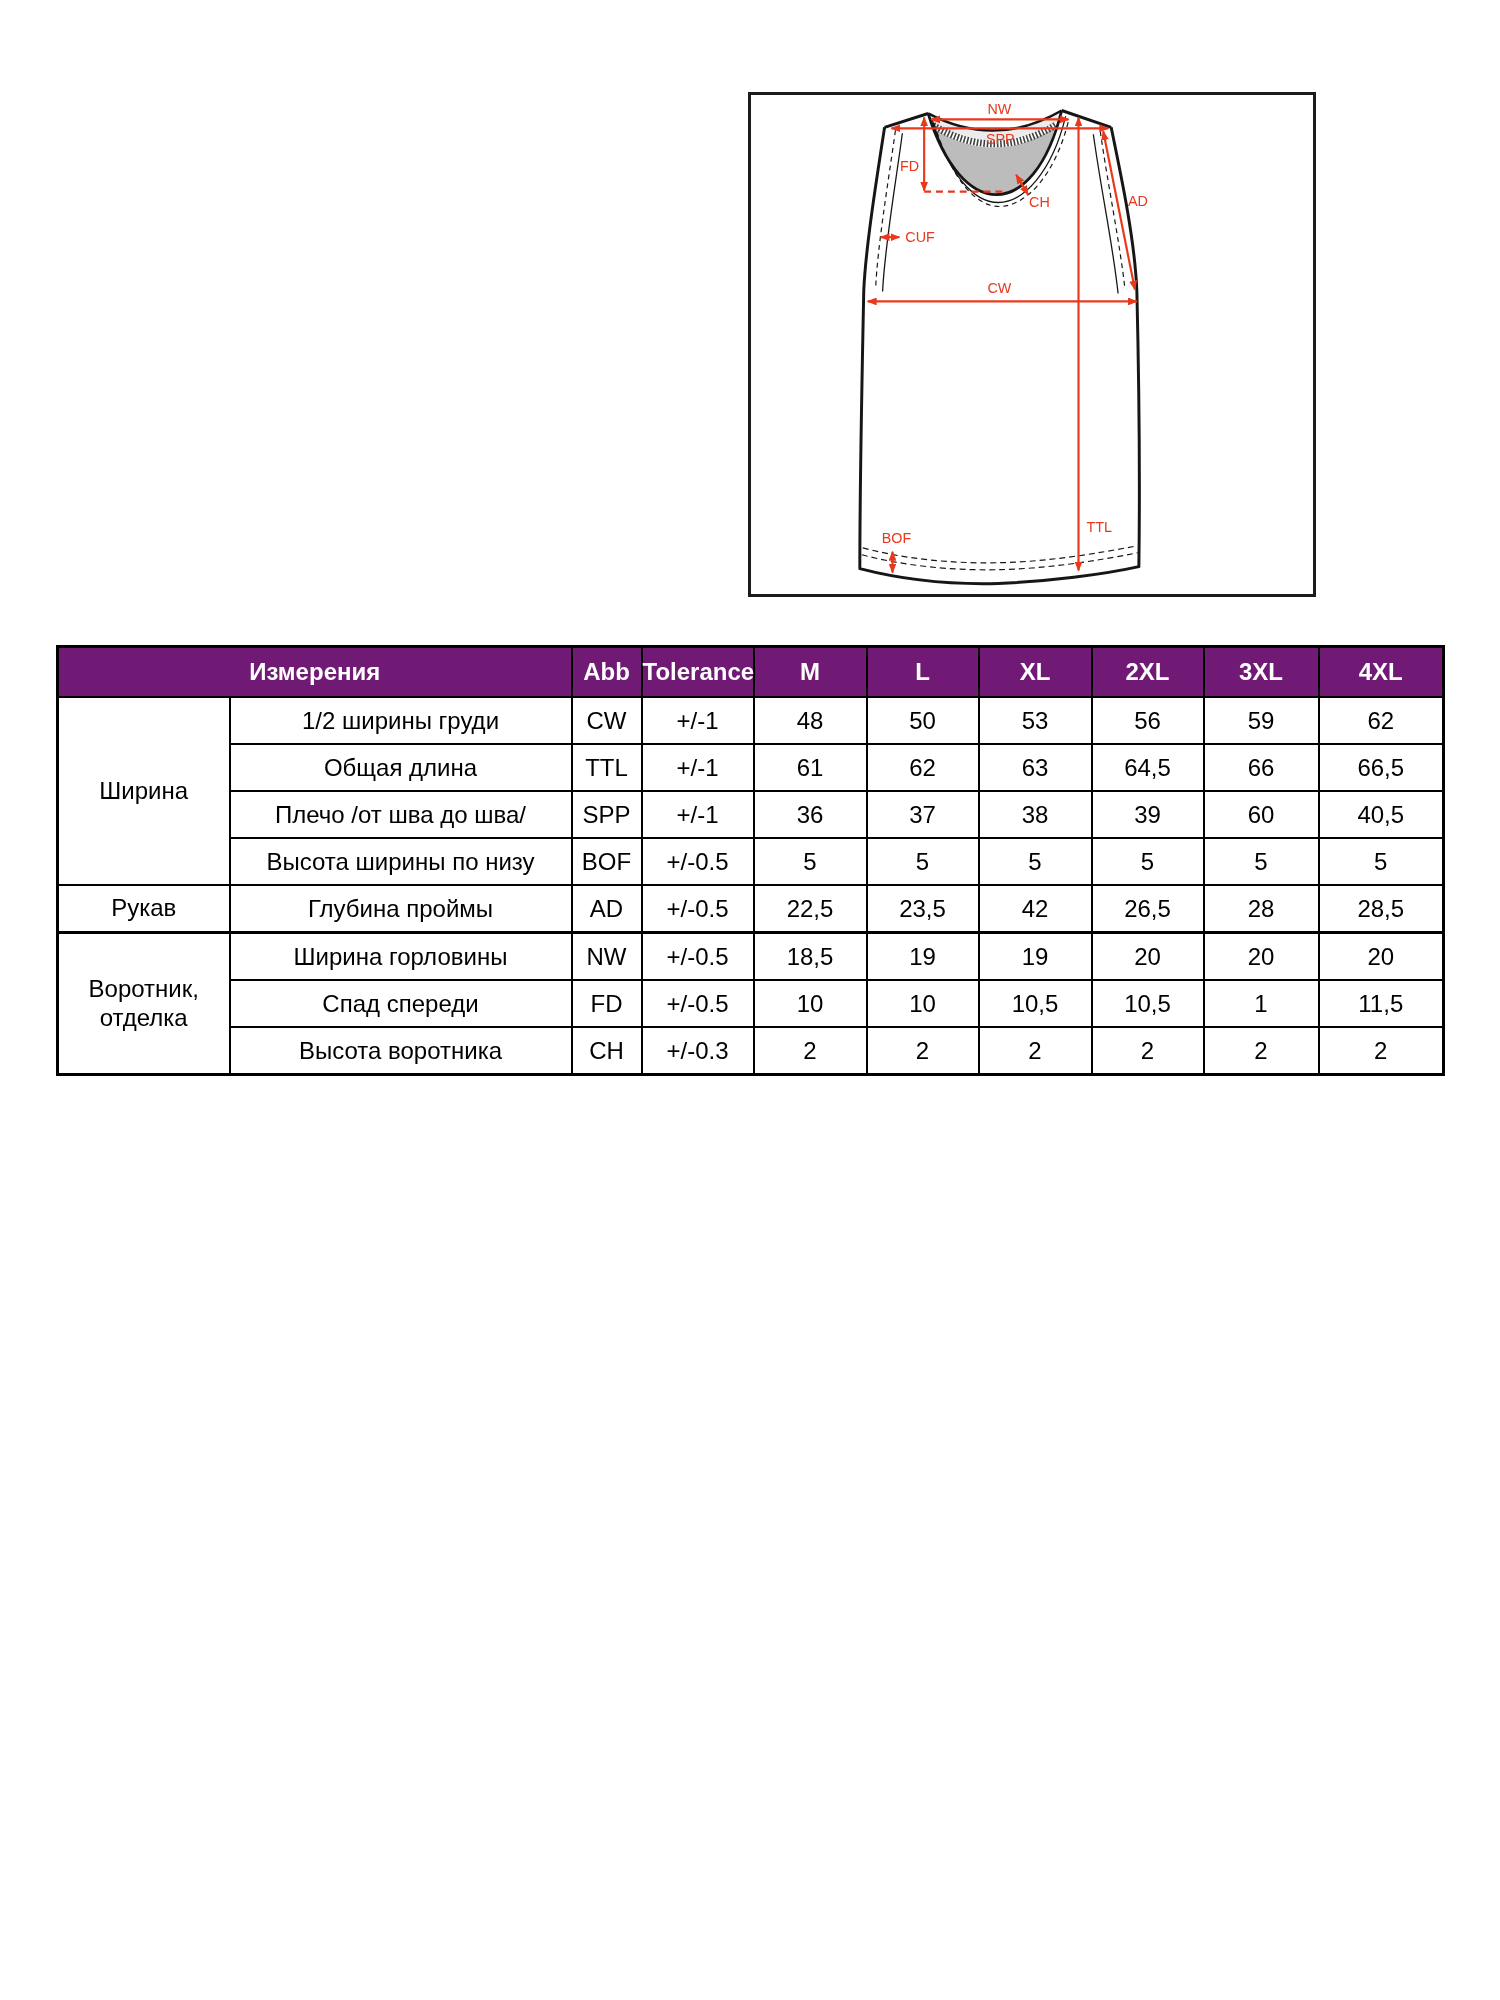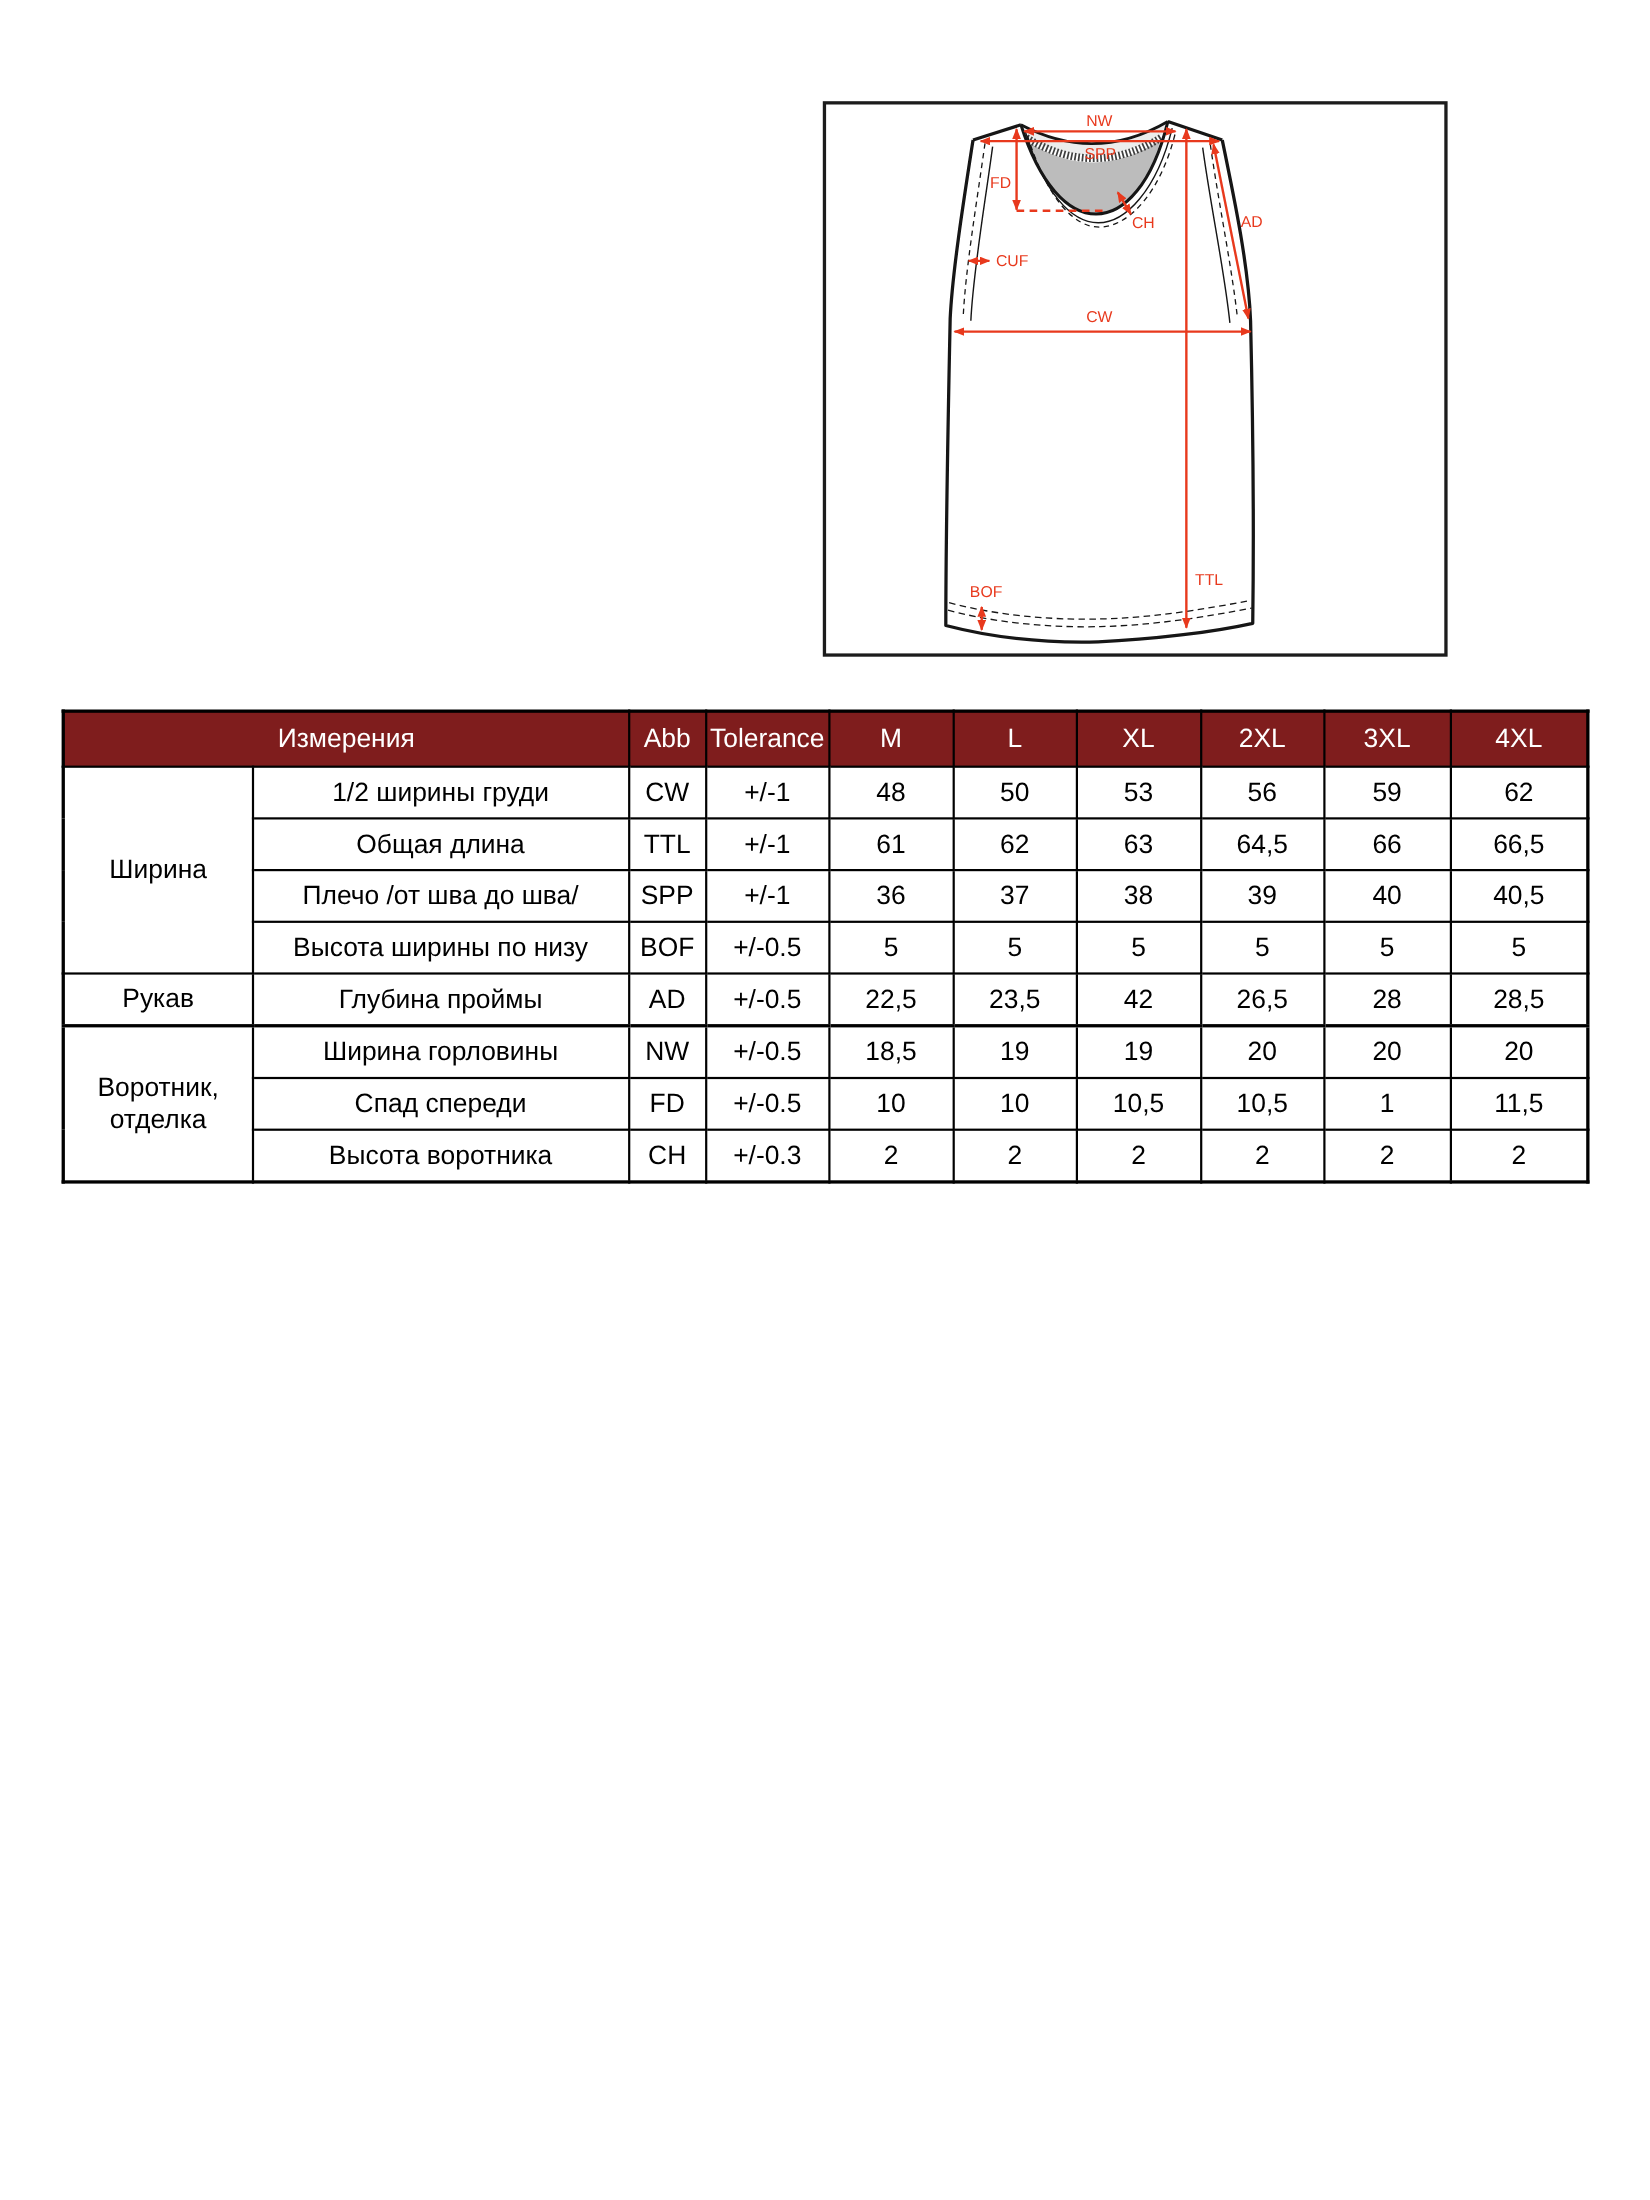--- a/index.html
+++ b/index.html
@@ -21,21 +21,21 @@
   .diagram svg { display:block; width:100%; height:100%; }
   .red-label { font-family:"Liberation Sans", sans-serif; font-size:14.5px; fill:#e8391d; }
 
   
   table.spec {
     position:absolute; left:56px; top:645px; width:1386px;
     border-collapse:collapse; table-layout:fixed;
     border:3px solid #000; font-size:24px;
   }
   table.spec th, table.spec td { border:2px solid #000; padding:0; }
-  tr.head th { background:#7f1d1d; color:#fff; font-weight:normal; height:48px;
+  tr.head th { background:#701a75; color:#fff; font-weight:bold; height:48px;
                text-align:center; }
   th.c-measure { text-align:left; padding-left:20px; }
   td { height:45px; text-align:center; background:#fff; }
   td.name { text-align:center; padding-left:9px; }
   td.grp  { text-align:center; line-height:1.2; }
   td.g1 { border-bottom:none; }
   td.g2 { border-top:none;text-align:center; }
   tr.sep td { border-top:3px solid #000; }
 </style>
 </head>
@@ -151,21 +151,21 @@
           <td>66,5</td>
         </tr>
         <tr>
           <td class="name">Плечо /от шва до шва/</td>
           <td>SPP</td>
           <td>+/-1</td>
           <td>36</td>
           <td>37</td>
           <td>38</td>
           <td>39</td>
-          <td>40</td>
+          <td>60</td>
           <td>40,5</td>
         </tr>
         <tr>
           <td class="name">Высота ширины по низу</td>
           <td>BOF</td>
           <td>+/-0.5</td>
           <td>5</td>
           <td>5</td>
           <td>5</td>
           <td>5</td>

